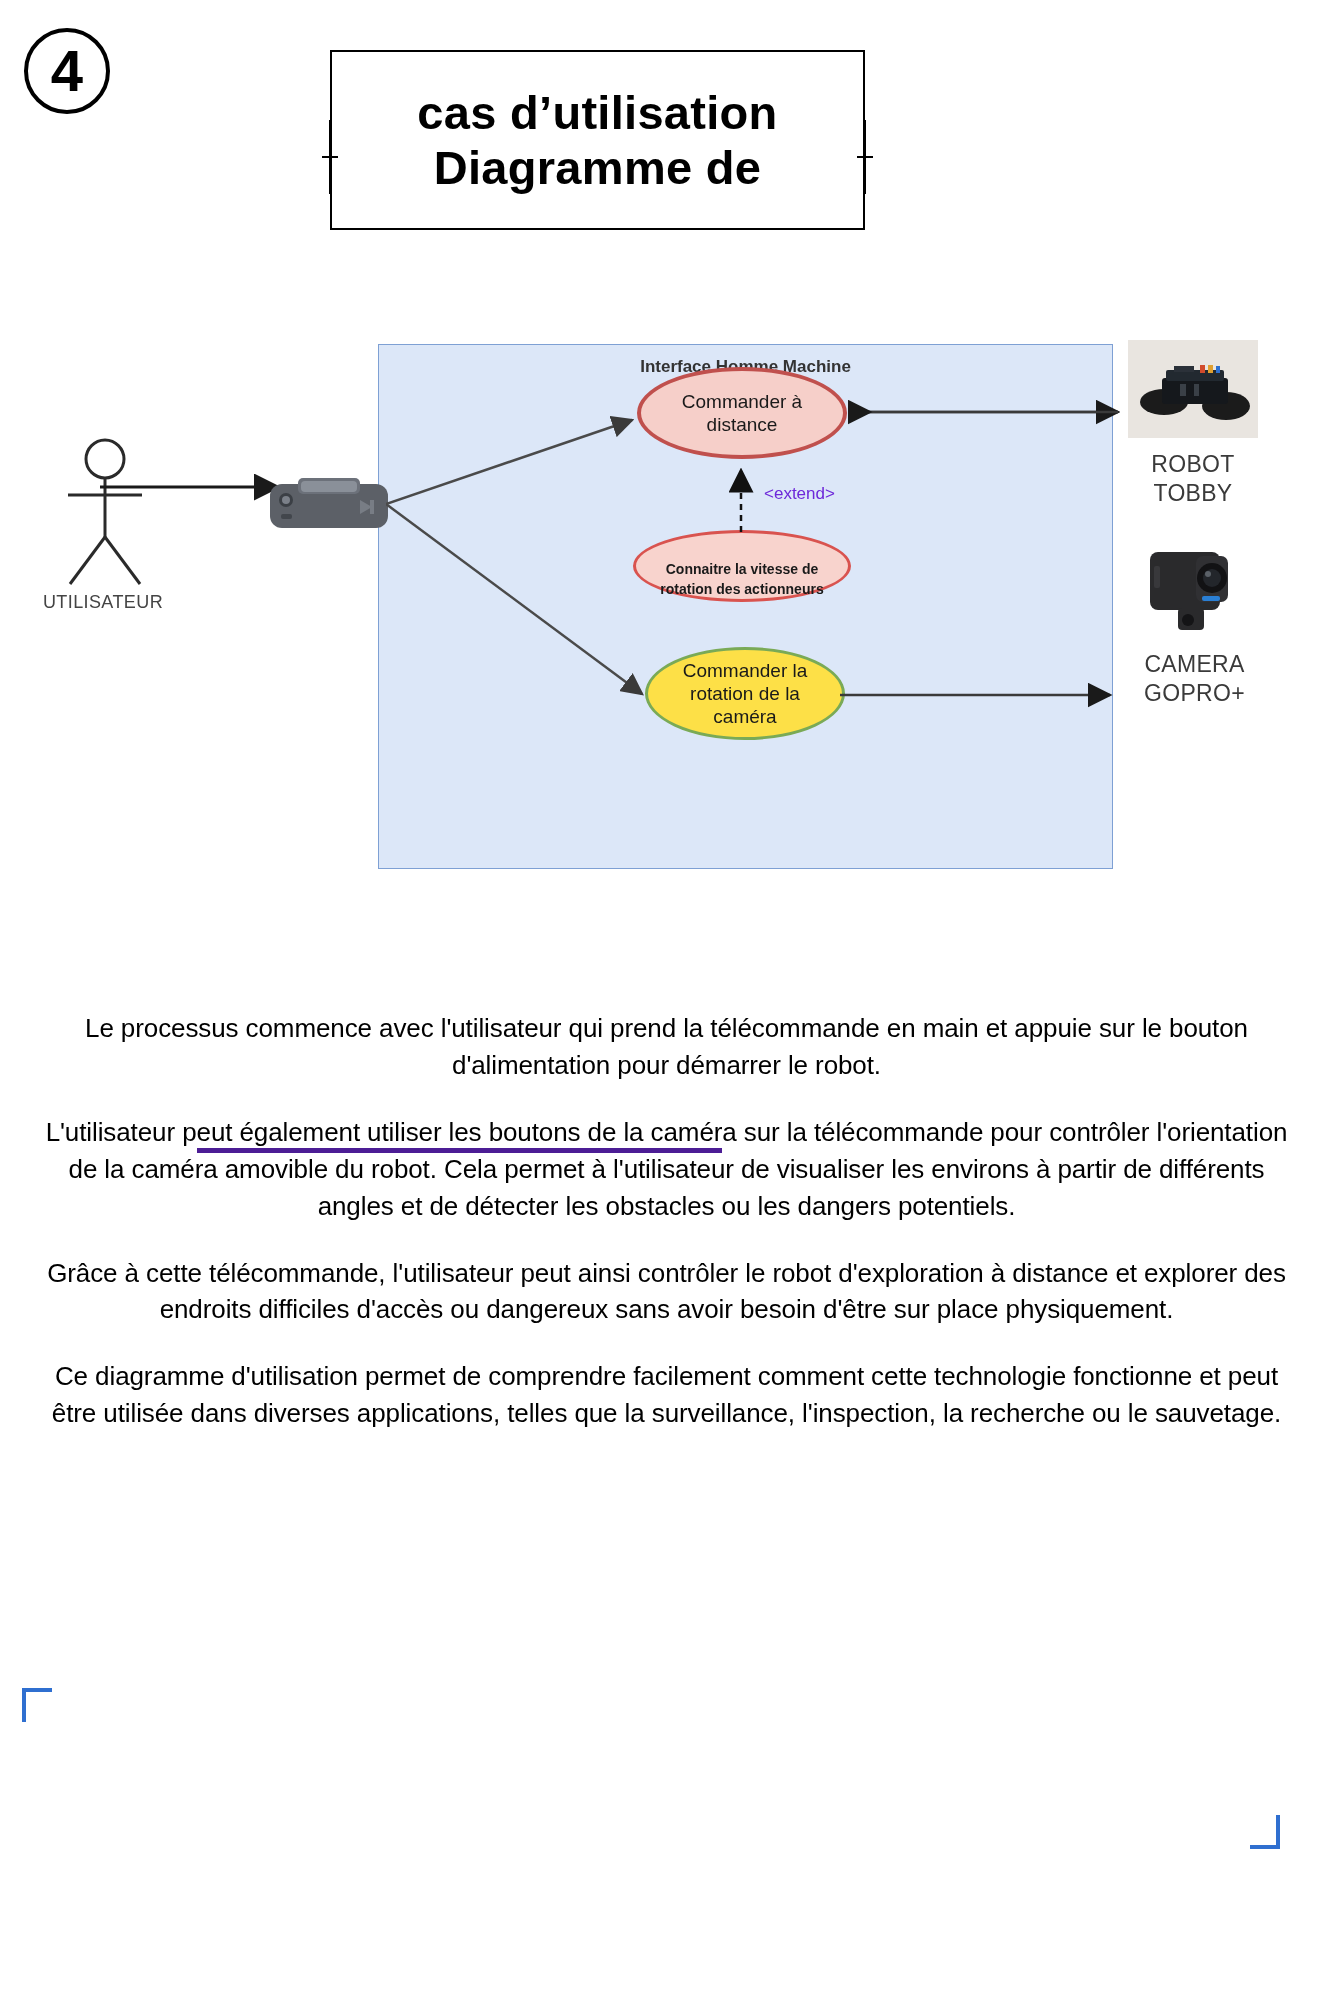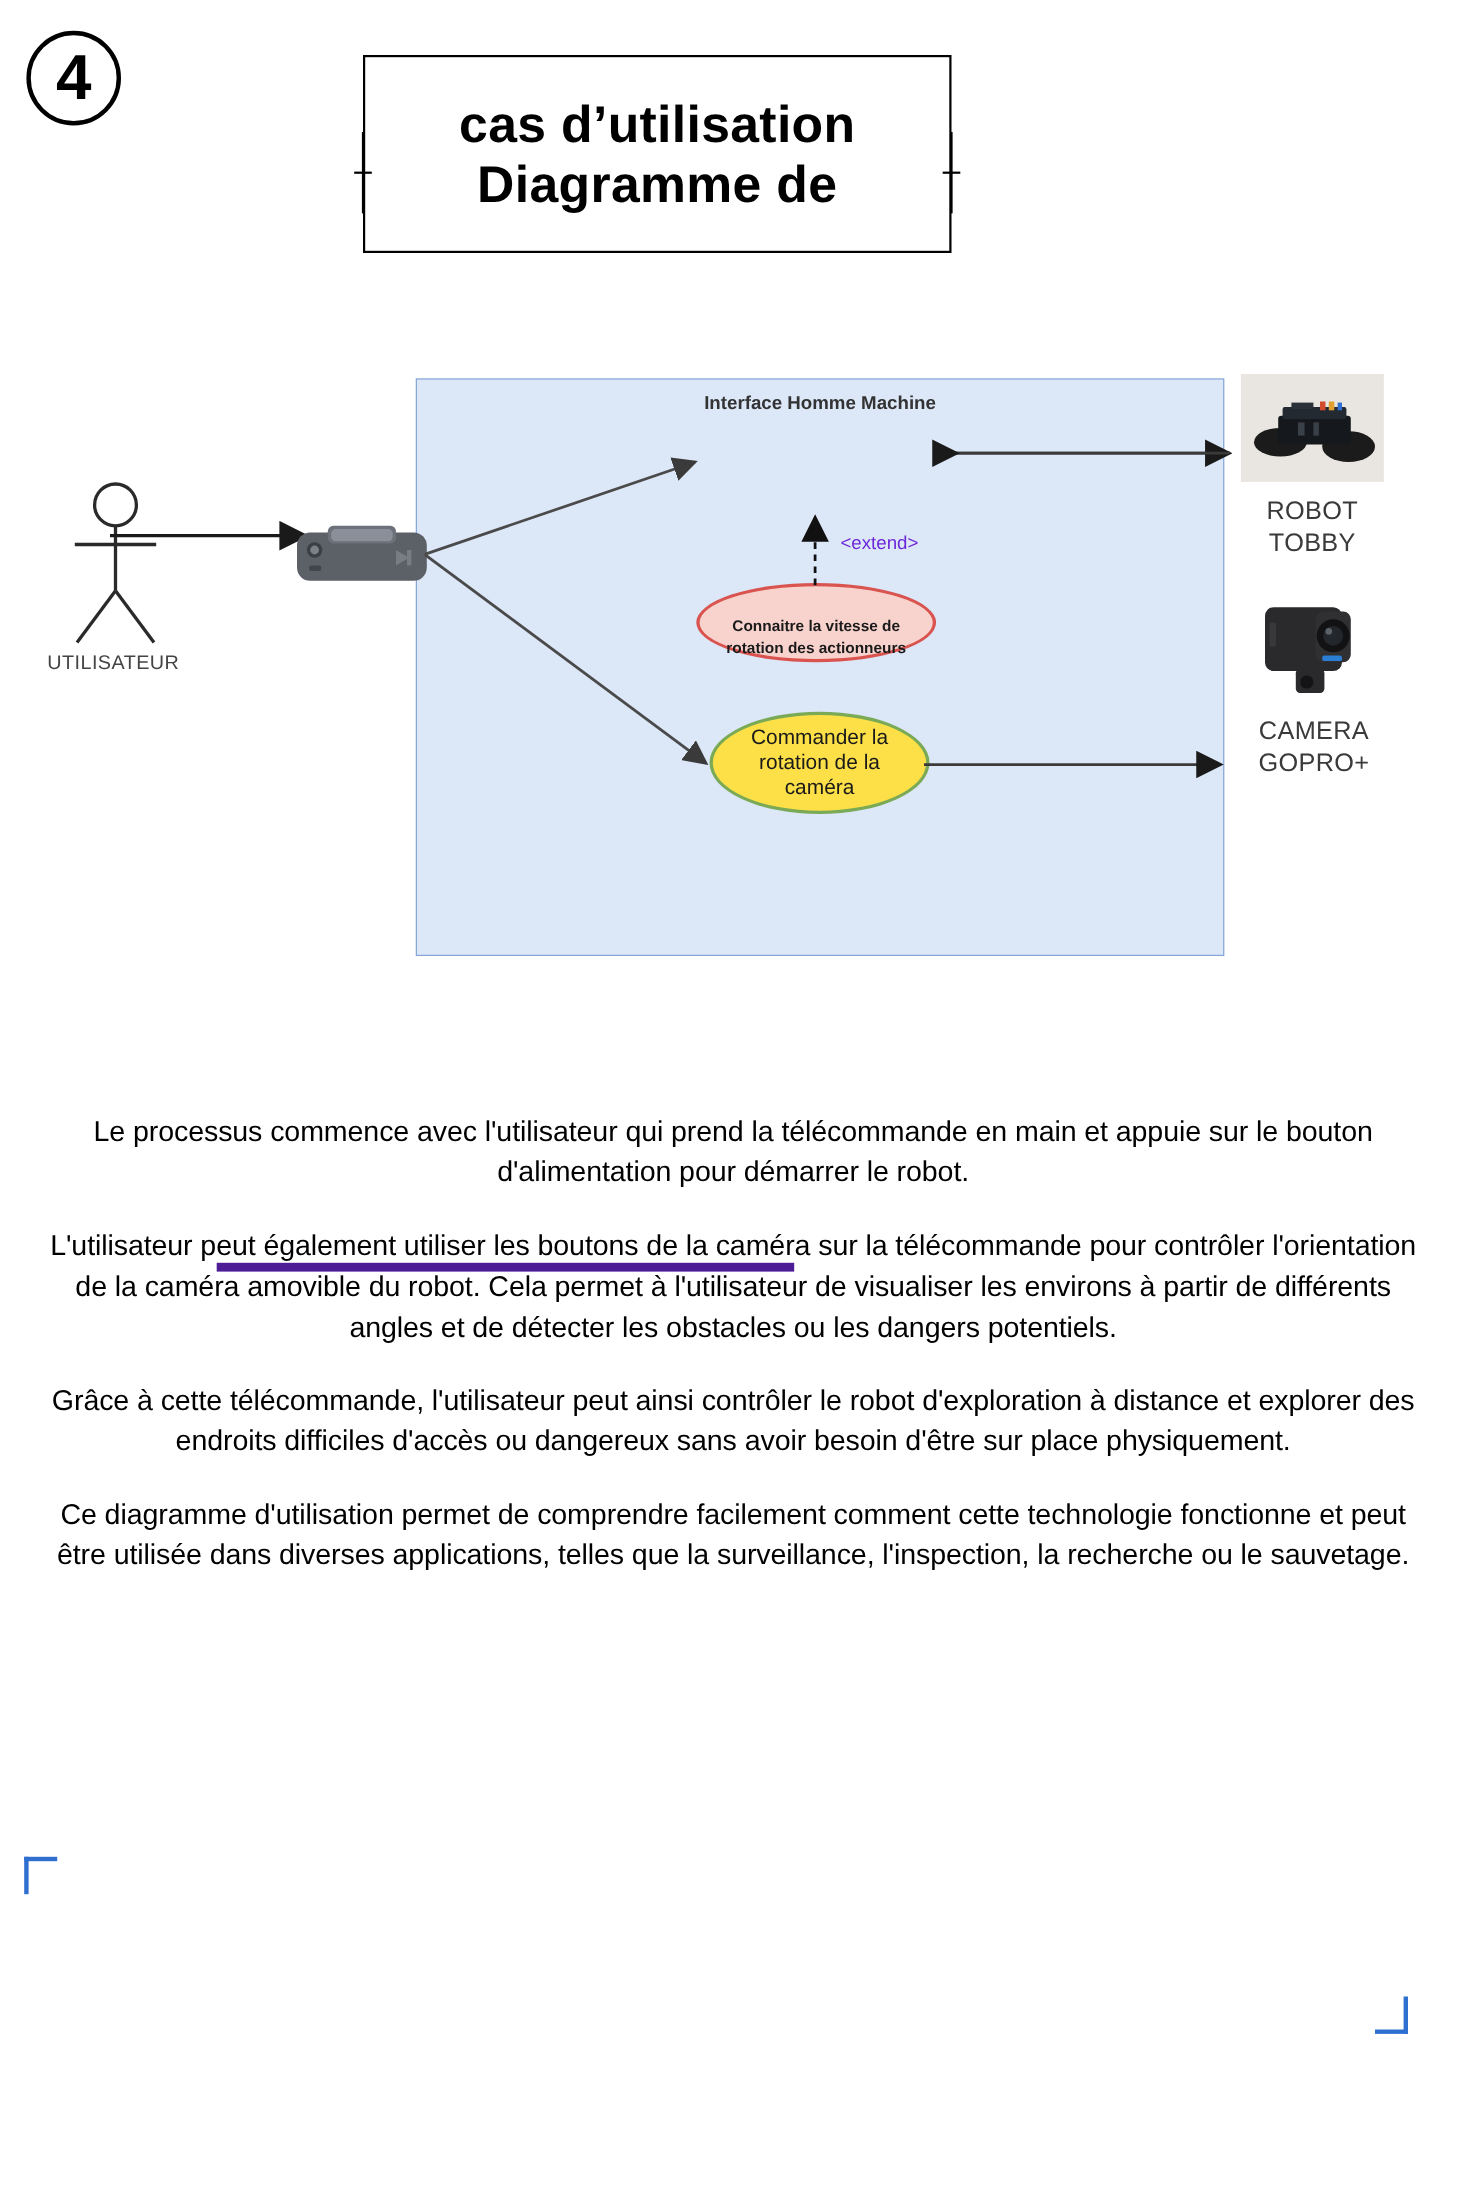--- a/index.html
+++ b/index.html
@@ -106,21 +106,21 @@
   .para {
     font-size:26px; font-weight:400; line-height:1.42;
     padding:0 36px; margin:0 0 30px 0;
     letter-spacing:-.1px;
   }
   .u-red {
     border-bottom:3.5px solid #e8352a;
     padding-bottom:1px;
   }
   .u-orange {
-    border-bottom:8px solid #4c1d95;
+    border-bottom:5px solid #4c1d95;
     padding-bottom:1px;
     margin-top:12px;
   }
 
   .bracket { position:absolute; border:4px solid #2f6fd0; }
   .bracket.tl {
     left:22px; top:1688px; width:30px; height:34px;
     border-right:none; border-bottom:none;
   }
   .bracket.br {
@@ -181,20 +181,24 @@
   <svg style="position:absolute;left:386px;top:150px;width:270px;height:300px" viewBox="0 0 270 300">
     <defs>
         <marker id="ah2" markerWidth="9" markerHeight="9" refX="8" refY="4.5" orient="auto">
       <path d="M0,0 L9,4.5 L0,9 z" fill="#3a3a3a"></path>
         </marker>
       </defs>
     <line x1="0" y1="92" x2="246" y2="8" stroke="#4a4a4a" stroke-width="2.5" marker-end="url(#ah2)"></line>
     <line x1="0" y1="92" x2="256" y2="282" stroke="#4a4a4a" stroke-width="2.5" marker-end="url(#ah2)"></line>
   </svg>
 
+  <div class="uc uc-red uc1">
+    <span style="white-space:pre-line">Commander à
+distance</span>
+  </div>
 
   <div class="uc uc-red-sm uc2">
     <span style="white-space:pre-line">Connaitre la vitesse de
 rotation des actionneurs</span>
   </div>
 
   <div class="uc uc-green uc3">
     <span style="white-space:pre-line">Commander la
 rotation de la
 caméra</span>

